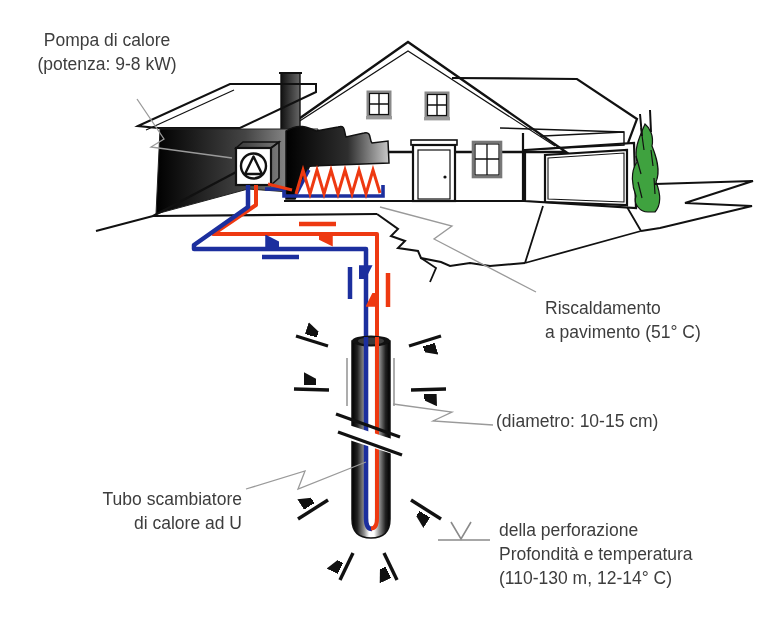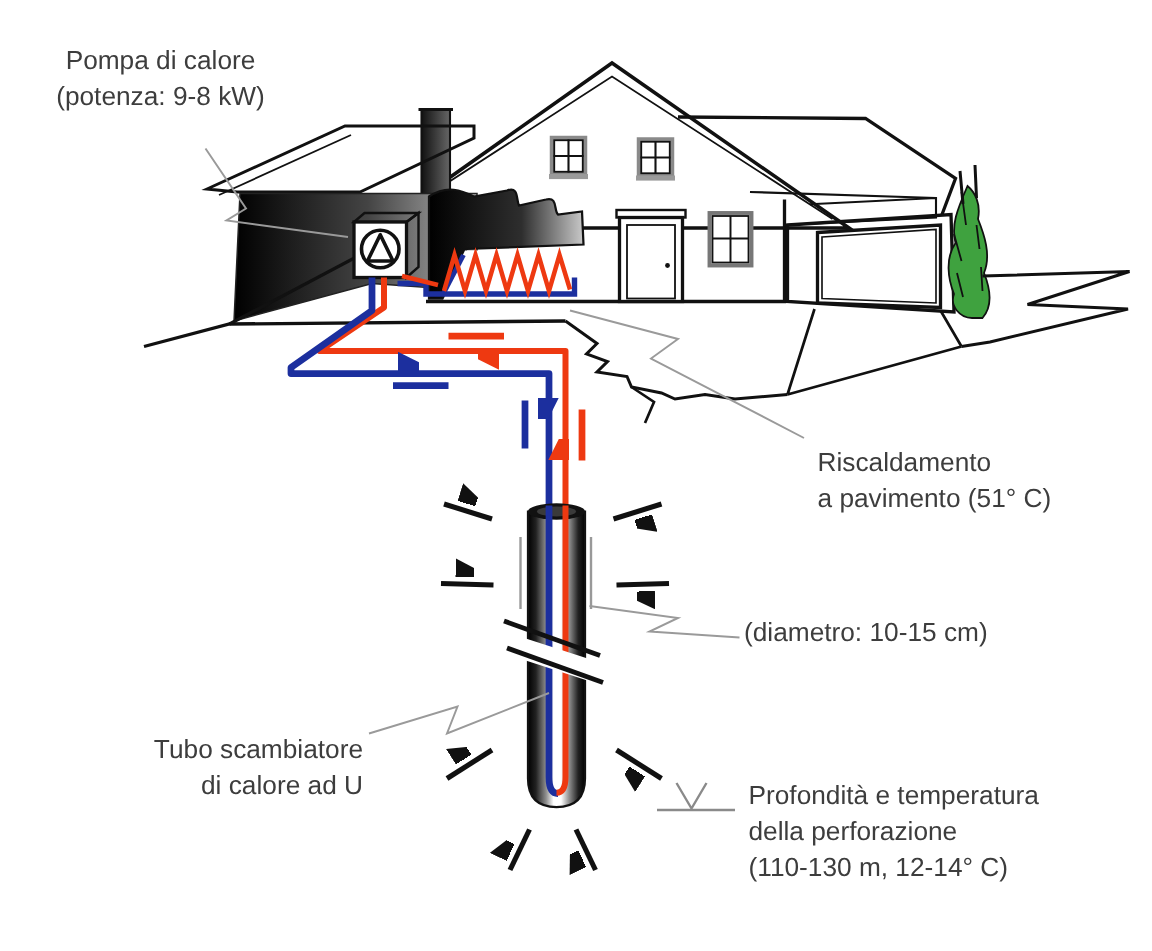--- a/index.html
+++ b/index.html
@@ -225,18 +225,18 @@
   <div class="lbl" style="left:496px;top:409px;">
     <div>(diametro: 10-15 cm)</div>
   </div>
 
   <div class="lbl right" style="left:52px;top:452px;width:190px;margin-top:35px;">
     <div>Tubo scambiatore</div>
     <div>di calore ad U</div>
   </div>
 
   <div class="lbl" style="left:499px;top:518px;">
+    <div>della perforazione</div>
     <div>Profondità e temperatura</div>
-    <div>della perforazione</div>
     <div>(110-130 m, 12-14° C)</div>
   </div>
 
 </div>
 
 </body></html>

